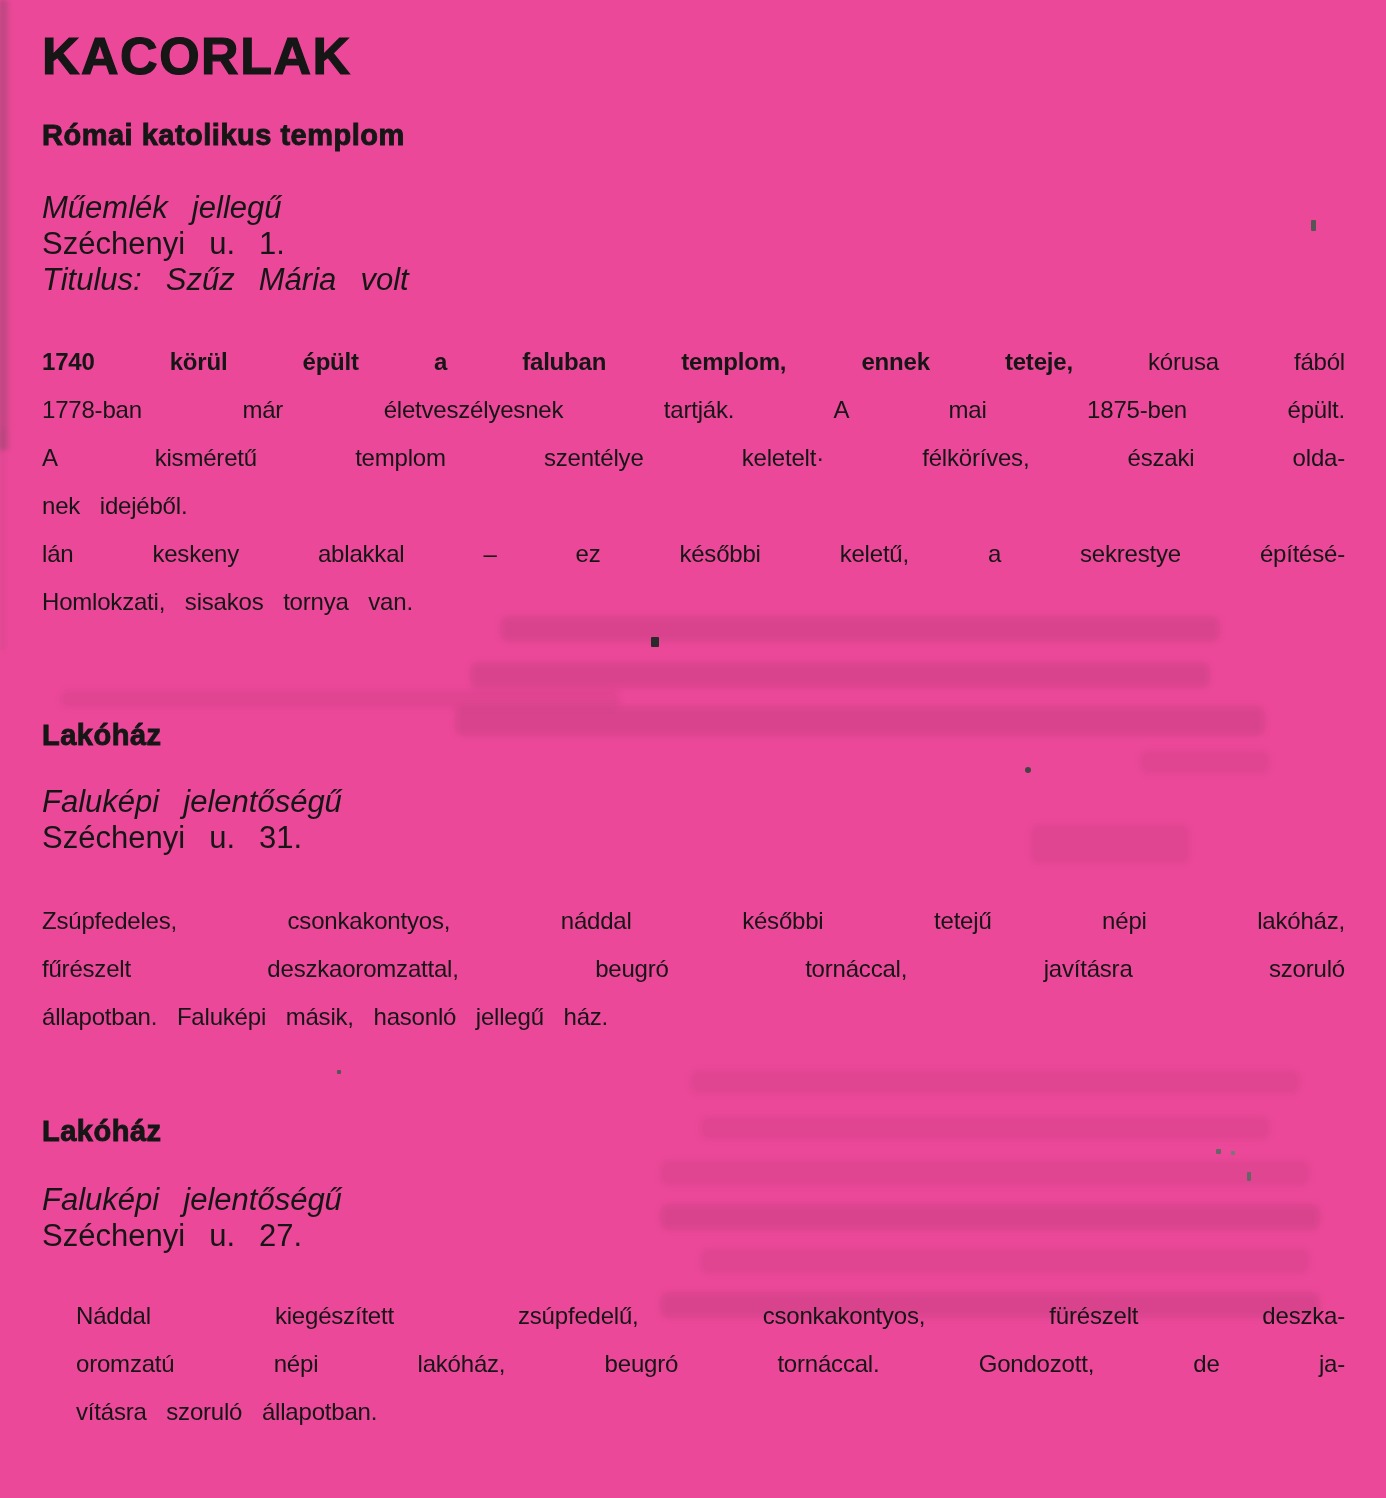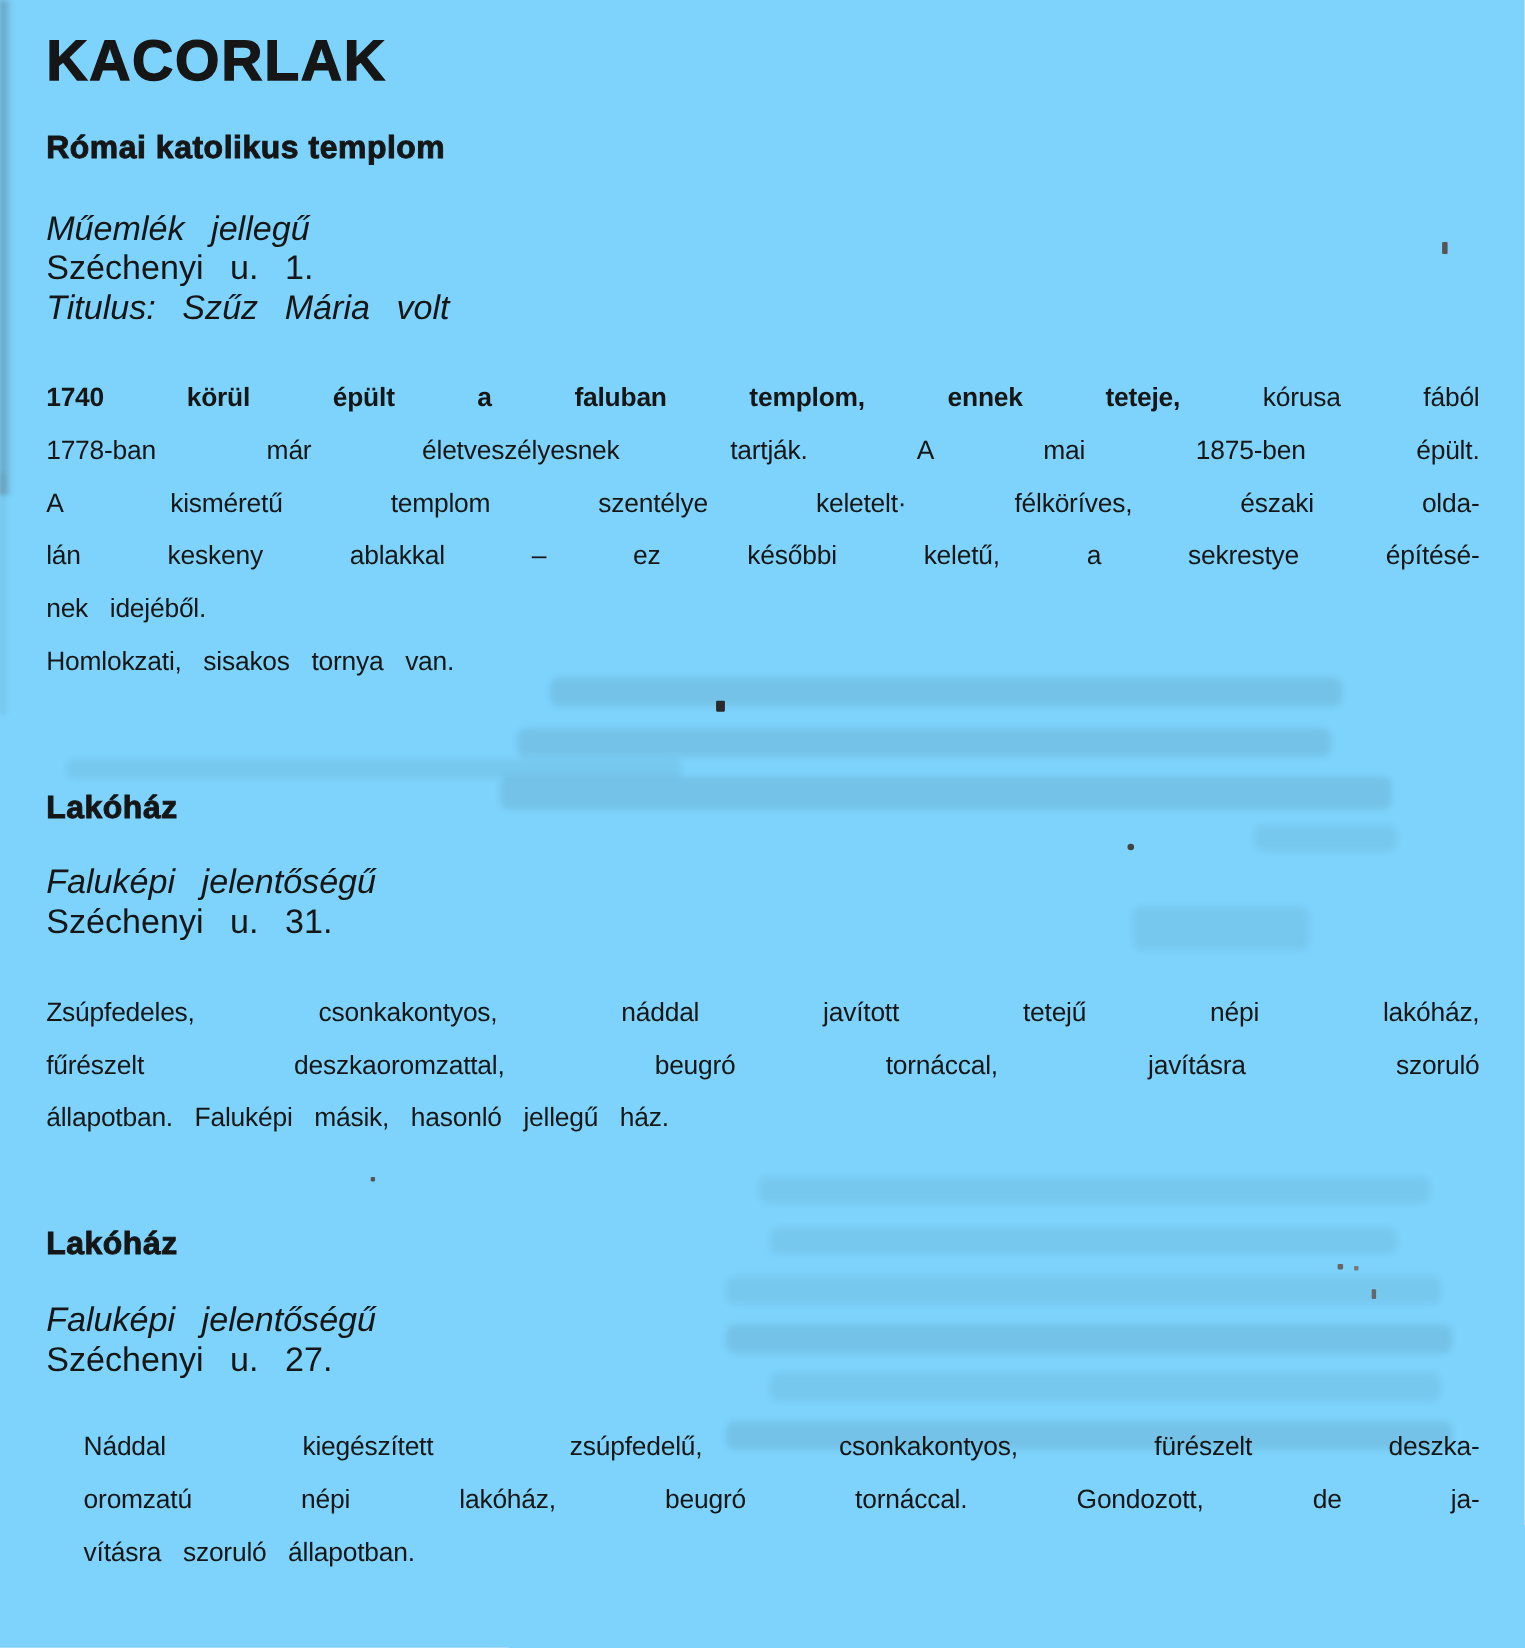--- a/index.html
+++ b/index.html
@@ -1,20 +1,20 @@
 <!DOCTYPE html>
 <html lang="hu"><head>
 <meta charset="utf-8">
 <style>
   html,body{margin:0;padding:0;background:#e8e8e8;}
   .page{
     position:relative;
     width:1386px;height:1498px;
     margin:0 auto;
-    background:#7dd3fc;
+    background:#ec4899;
     color:#161616;
     font-family:"Liberation Sans",sans-serif;
     box-sizing:border-box;
     padding:26px 41px 0 42px;
     overflow:hidden;
   }
   
   .title{
     margin:0;
     font-size:52px;line-height:60px;font-weight:700;
@@ -76,38 +76,38 @@
       <div class="it">Titulus: Szűz Mária volt</div>
     </div>
 
     <div class="body gap-p1">
       <p class="para">
         <span class="line jl"><span class="lead">1740 körül épült a faluban templom, ennek teteje,</span><span> kórusa fából</span></span>
       </p>
       <p class="para">
         <span class="line jl">1778-ban már életveszélyesnek tartják. A mai 1875-ben épült.</span>
         <span class="line jl">A kisméretű templom szentélye keletelt· félköríves, északi olda-</span>
+        <span class="line ll">nek idejéből.</span>
         <span class="line jl">lán keskeny ablakkal – ez későbbi keletű, a sekrestye építésé-</span>
-        <span class="line ll">nek idejéből.</span>
       </p>
       <p class="para">
         <span class="line ll">Homlokzati, sisakos tornya van.</span>
       </p>
     </div>
   </section>
 
   <section>
     <h2 class="h2 gap-h2a">Lakóház</h2>
     <div class="meta gap-meta2">
       <div class="it">Faluképi jelentőségű</div>
       <div>Széchenyi u. 31.</div>
     </div>
     <div class="body gap-p4">
       <p class="para">
-        <span class="line jl">Zsúpfedeles, csonkakontyos, náddal javított tetejű népi lakóház,</span>
+        <span class="line jl">Zsúpfedeles, csonkakontyos, náddal későbbi tetejű népi lakóház,</span>
         <span class="line jl">fűrészelt deszkaoromzattal, beugró tornáccal, javításra szoruló</span>
         <span class="line ll">állapotban. Faluképi másik, hasonló jellegű ház.</span>
       </p>
     </div>
   </section>
 
   <section>
     <h2 class="h2 gap-h2b">Lakóház</h2>
     <div class="meta gap-meta3">
       <div class="it">Faluképi jelentőségű</div>

